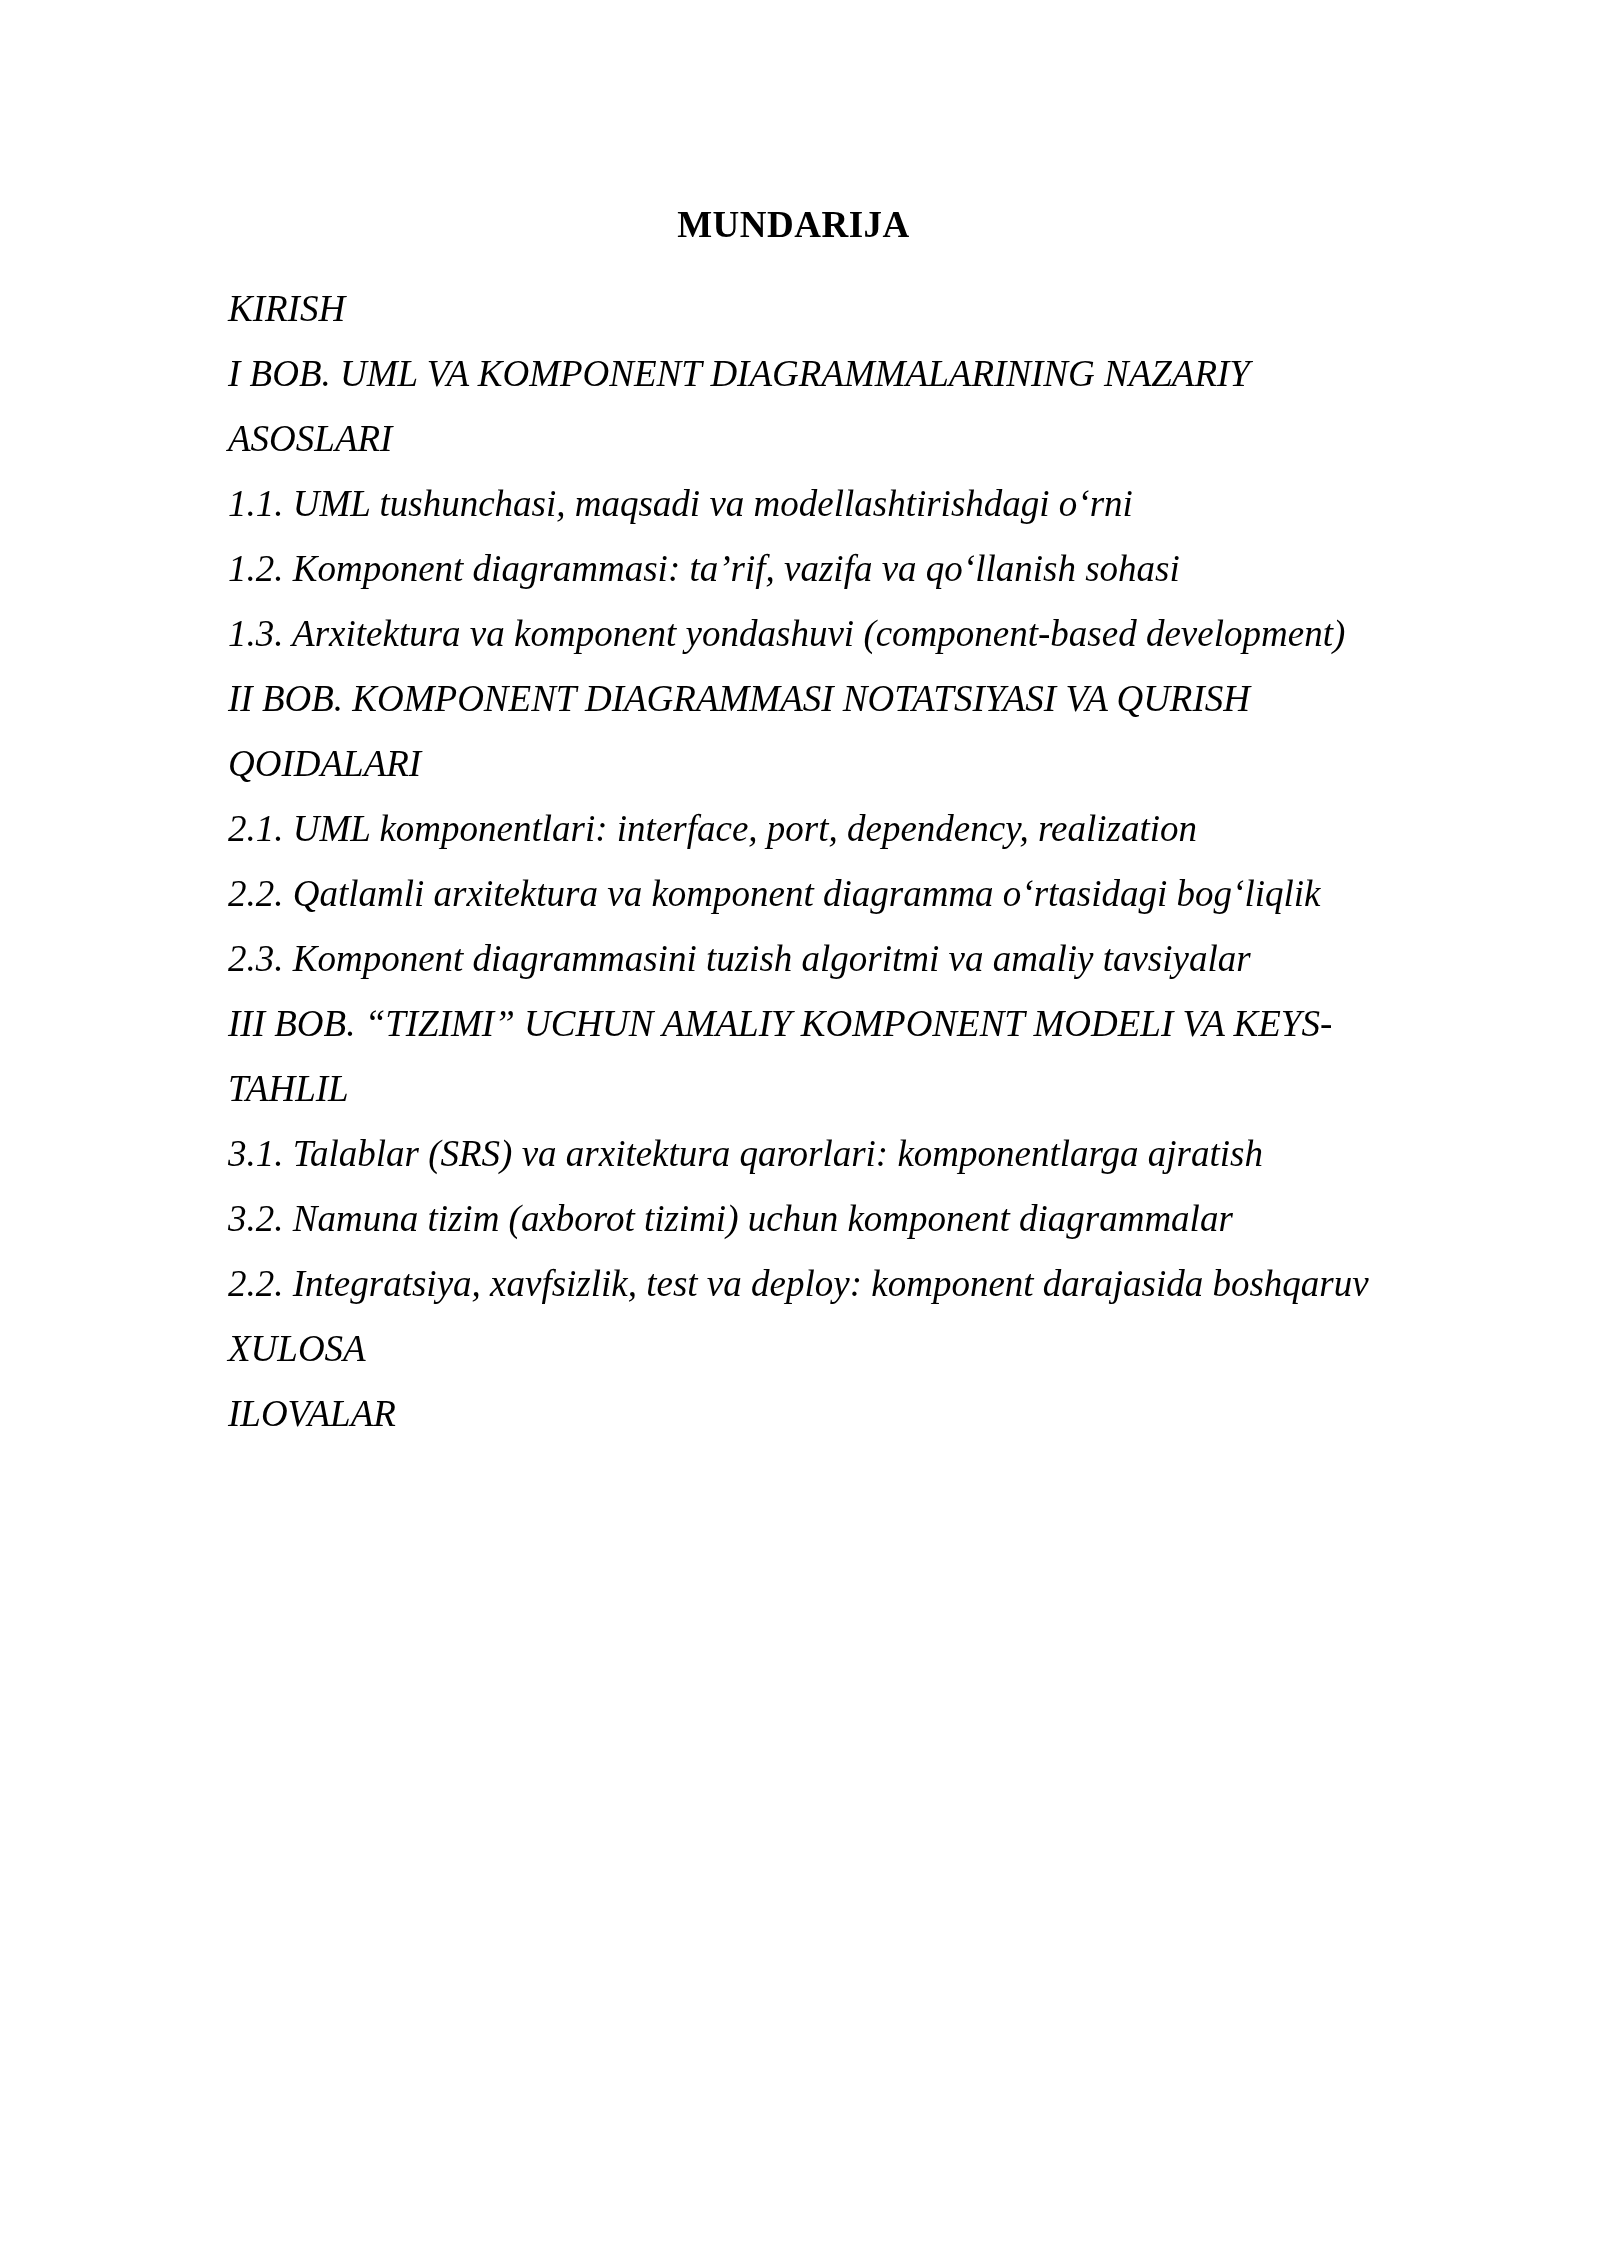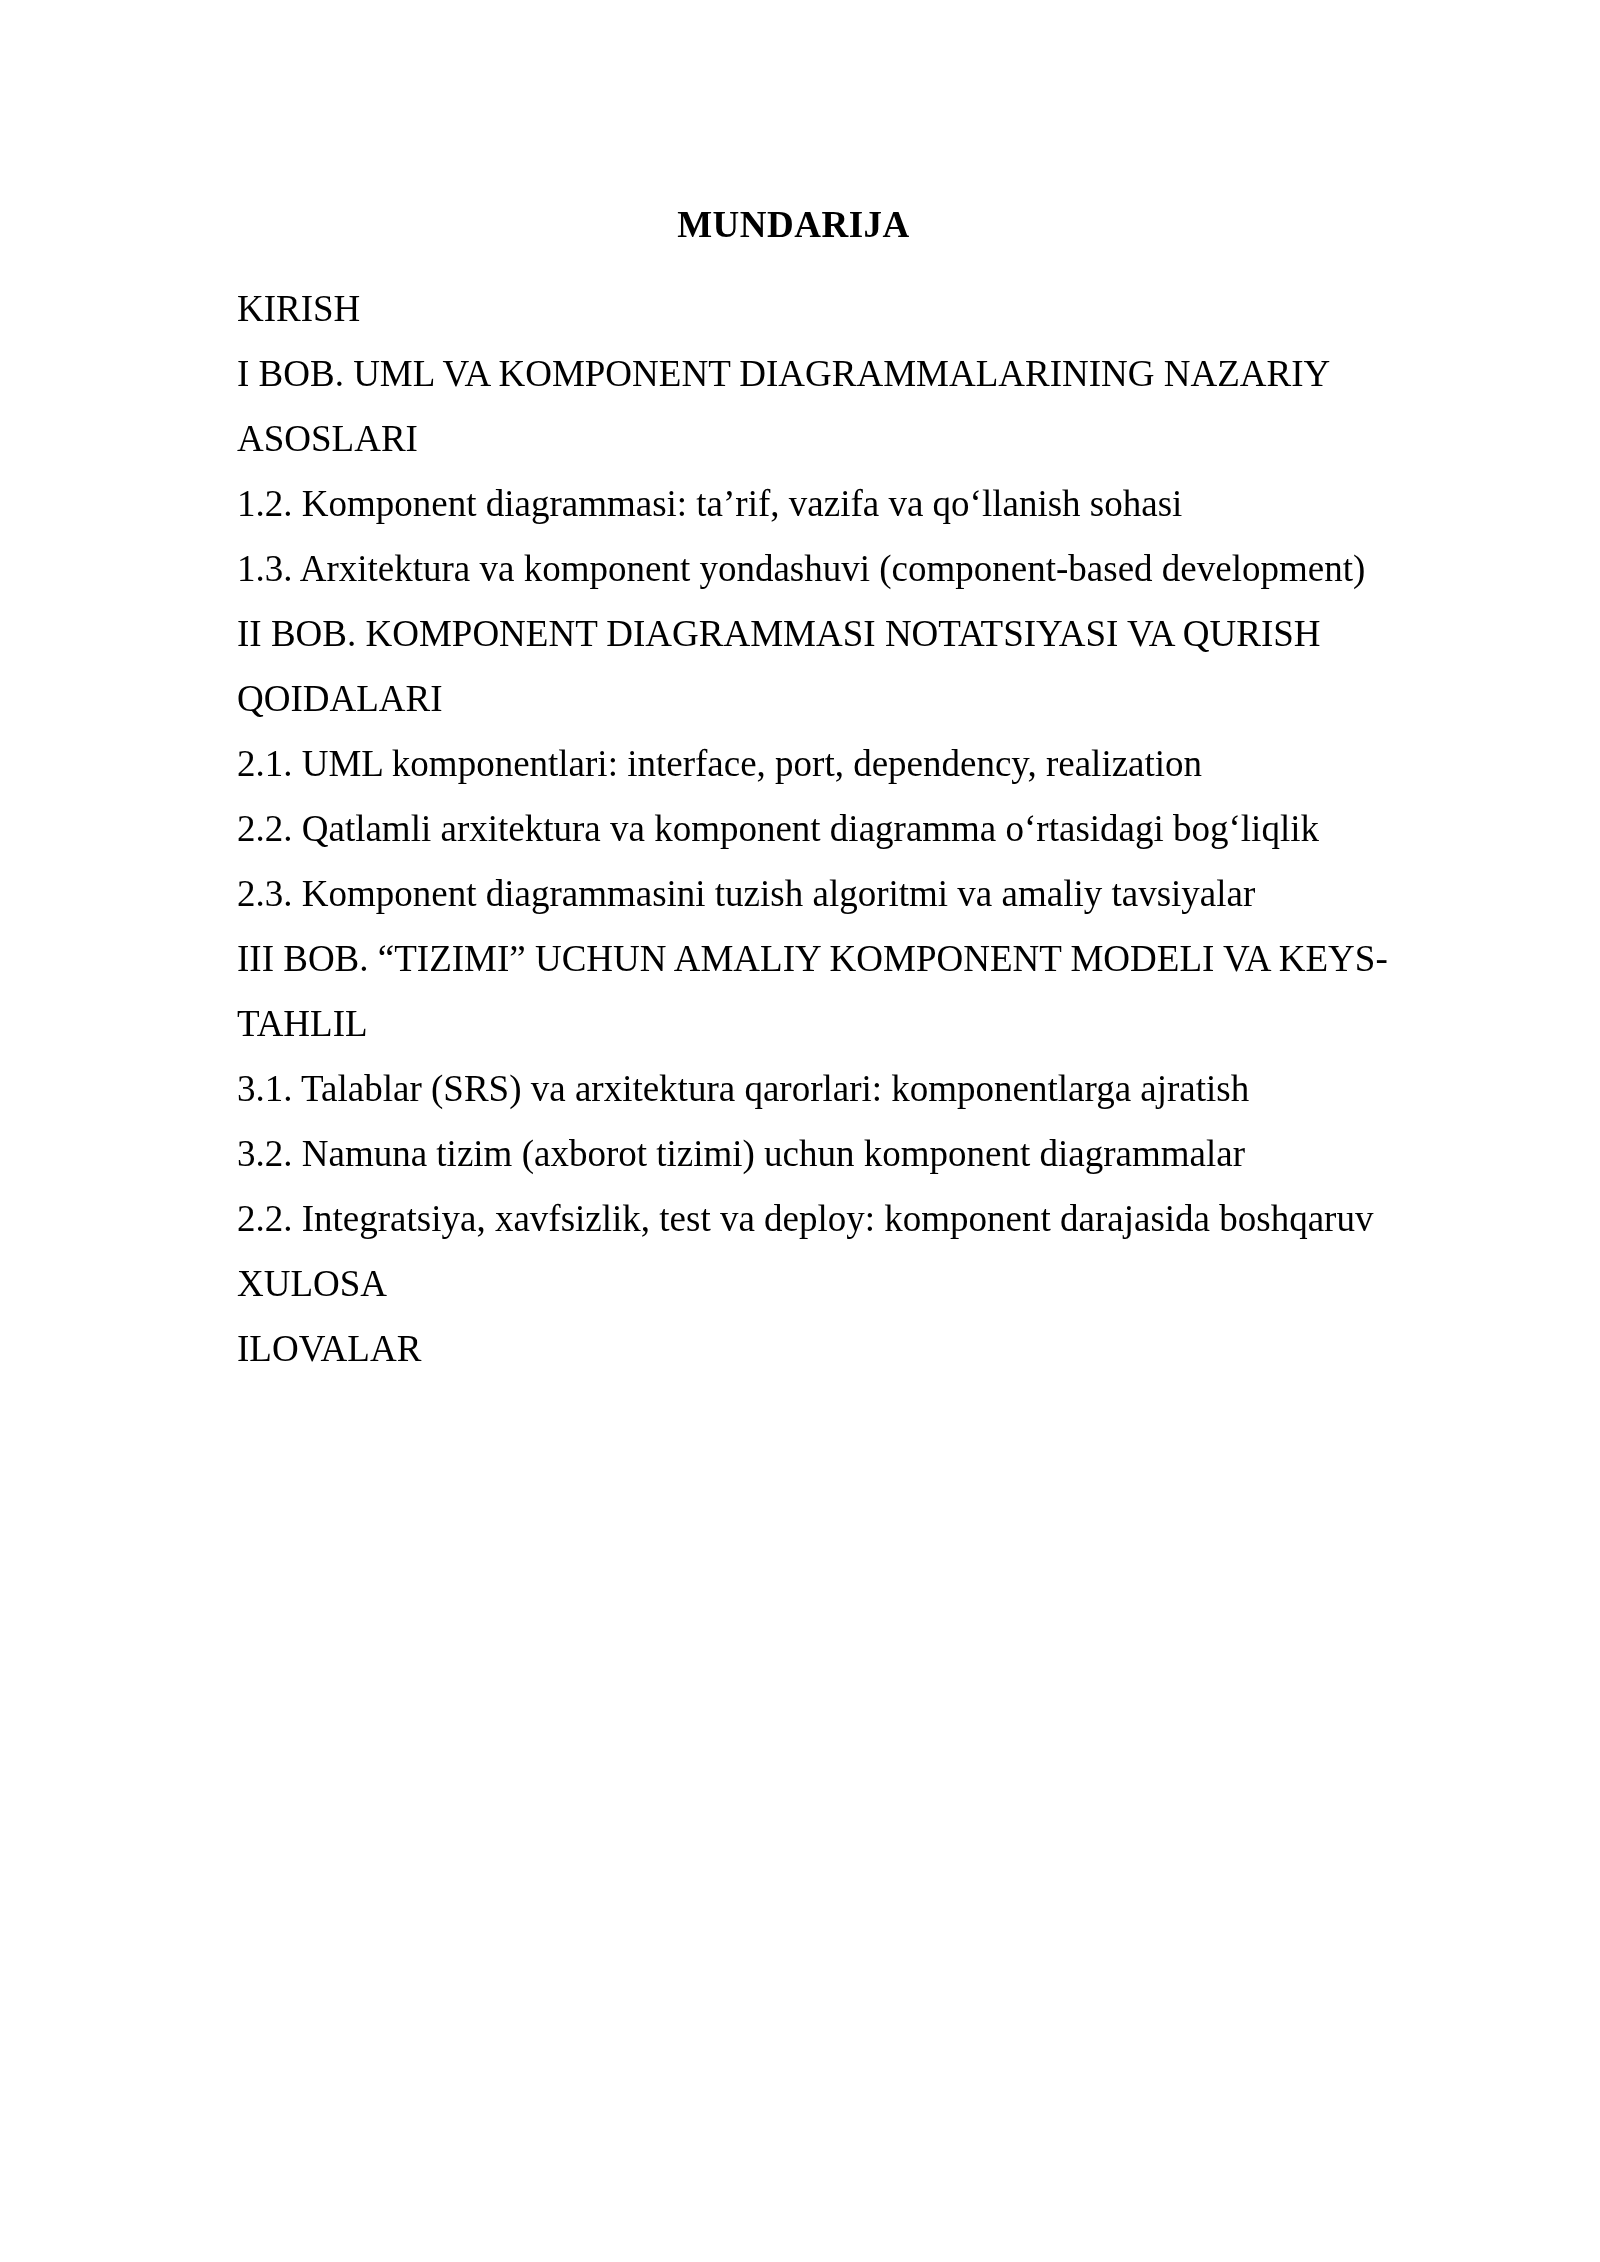--- a/index.html
+++ b/index.html
@@ -20,21 +20,22 @@
   }
   .doc-title {
     margin: 0 0 19px 0;
     font-size: 37px;
     line-height: 65px;
     font-weight: 700;
     text-align: center;
     letter-spacing: 0.5px;
   }
   .toc {
-    margin: 9px;
+    margin: 0;
+    font-style: italic;
   }
   .toc-line {
     font-size: 37px;
     line-height: 65px;
     white-space: nowrap;
   }
 </style>
 </head>
 <body>
 
@@ -46,20 +47,23 @@
 
     <div class="toc-entry">
       <div class="toc-line">KIRISH</div>
     </div>
 
     <div class="toc-entry">
       <div class="toc-line">I BOB. UML VA KOMPONENT DIAGRAMMALARINING NAZARIY</div>
       <div class="toc-line">ASOSLARI</div>
     </div>
 
+    <div class="toc-entry">
+      <div class="toc-line">1.1. UML tushunchasi, maqsadi va modellashtirishdagi o‘rni</div>
+    </div>
 
     <div class="toc-entry">
       <div class="toc-line">1.2. Komponent diagrammasi: ta’rif, vazifa va qo‘llanish sohasi</div>
     </div>
 
     <div class="toc-entry">
       <div class="toc-line">1.3. Arxitektura va komponent yondashuvi (component-based development)</div>
     </div>
 
     <div class="toc-entry">

